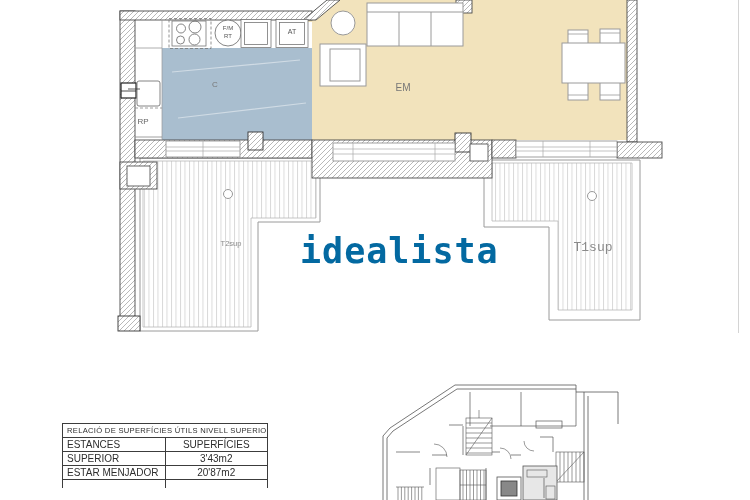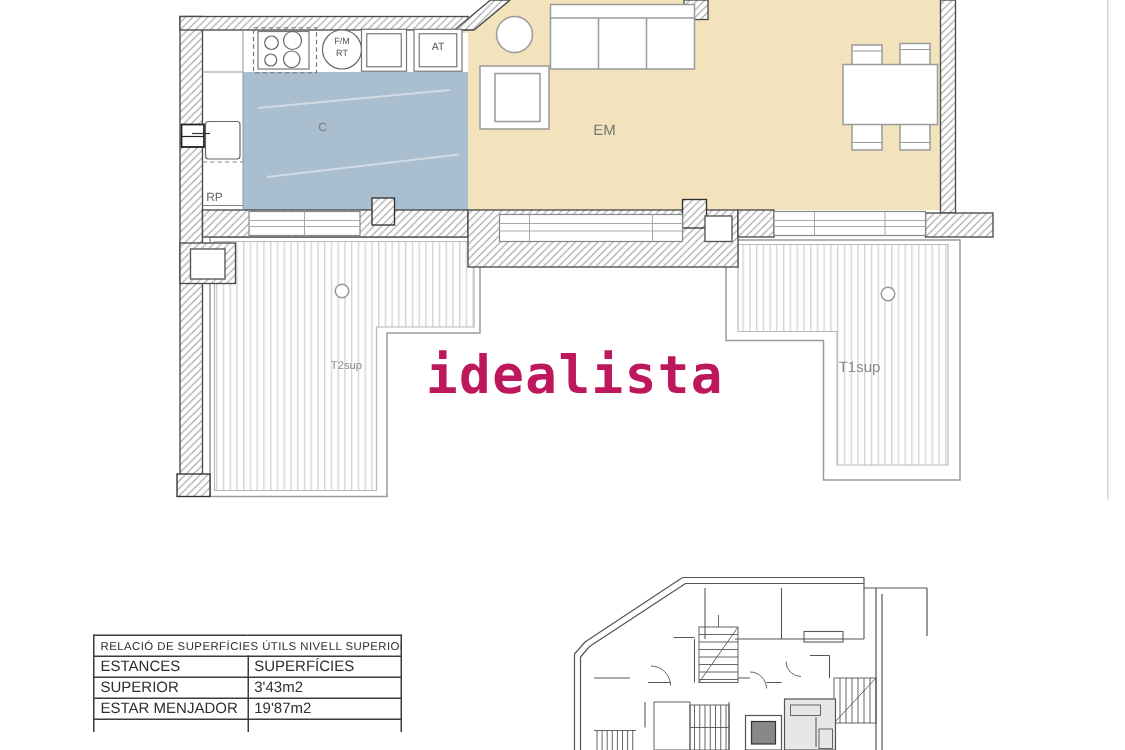--- a/index.html
+++ b/index.html
@@ -9,21 +9,21 @@
   .lbl{position:absolute;color:#777;text-align:center;line-height:1;
        font-family:"Liberation Sans",sans-serif;}
   .watermark{position:absolute;left:284px;top:231px;
        font-family:"DejaVu Sans Mono",monospace;font-weight:bold;
        font-size:35px;letter-spacing:1px;color:#c6c6c6;}
   table.areas{position:absolute;left:62px;top:423px;width:206px;
        border-collapse:collapse;table-layout:fixed;}
   table.areas td{border:1px solid #3c3c3c;font-size:10px;color:#2e2e2e;
        padding:1px 4px;height:9px;white-space:nowrap;overflow:hidden;}
   table.areas td.t-title{text-align:center;font-size:7.6px;letter-spacing:.3px;height:11px;}
-  table.areas td.num{text-align:left;}
+  table.areas td.num{text-align:center;}
   table.areas tr.partial td{border-bottom:none;height:6px;}
 </style>
 </head>
 <body>
 
 <div class="page">
 
   <svg width="750" height="500" viewBox="0 0 750 500">
     <defs>
       <pattern id="hatch" width="5" height="5" patternUnits="userSpaceOnUse">
@@ -147,45 +147,45 @@
       <rect x="527" y="470" width="20" height="7" stroke-width="0.6"></rect>
       <path d="M544,478 V498" stroke-width="0.7"></path>
       <rect x="546" y="486" width="9" height="13" stroke-width="0.6"></rect>
     </g>
 
     <line x1="738.5" y1="0" x2="738.5" y2="333" stroke="#d4d4d4" stroke-width="1"></line>
   </svg>
 
   <div class="lbl" style="left:208px;top:81px;width:14px;font-size:8px;">C</div>
   <div class="lbl" style="left:392px;top:83px;width:22px;font-size:10px;">EM</div>
-  <div class="lbl" style="left:132px;top:118px;width:22px;font-size:8px;color:#666;margin-top:10px;">RP</div>
+  <div class="lbl" style="left:132px;top:118px;width:22px;font-size:8px;color:#666;">RP</div>
   <div class="lbl" style="left:276px;top:28px;width:32px;font-size:7px;color:#555;">AT</div>
   <div class="lbl" style="left:214px;top:25px;width:28px;font-size:6px;color:#555;">F/M</div>
   <div class="lbl" style="left:214px;top:32.5px;width:28px;font-size:6px;color:#555;">RT</div>
   <div class="lbl" style="left:185px;top:240px;width:42px;font-size:7.5px;color:#8a8a8a;margin-left:25px;">T2sup</div>
-  <div class="lbl" style="left:552px;top:241px;width:42px;font-size:10px;color:#8a8a8a;">T1sup</div>
+  <div class="lbl" style="left:572px;top:241px;width:42px;font-size:13px;color:#8a8a8a;font-family:Liberation Mono, monospace;">T1sup</div>
 
-  <div class="watermark" style="color: #be185d;">idealista</div>
+  <div class="watermark" style="color: #0369a1; margin-left: 16px;">idealista</div>
 
   <table class="areas">
     <tbody>
         <tr>
       <td class="t-title" colspan="2">RELACIÓ DE SUPERFÍCIES ÚTILS NIVELL SUPERIOR</td>
     </tr>
     <tr>
       <td>ESTANCES</td>
       <td class="num">SUPERFÍCIES</td>
     </tr>
     <tr>
       <td>SUPERIOR</td>
       <td class="num">3'43m2</td>
     </tr>
     <tr>
       <td>ESTAR MENJADOR</td>
-      <td class="num">19'87m2</td>
+      <td class="num">20'87m2</td>
     </tr>
     <tr class="partial">
       <td></td>
           <td></td>
     </tr>
   </tbody>
     </table>
 
 </div>
 

